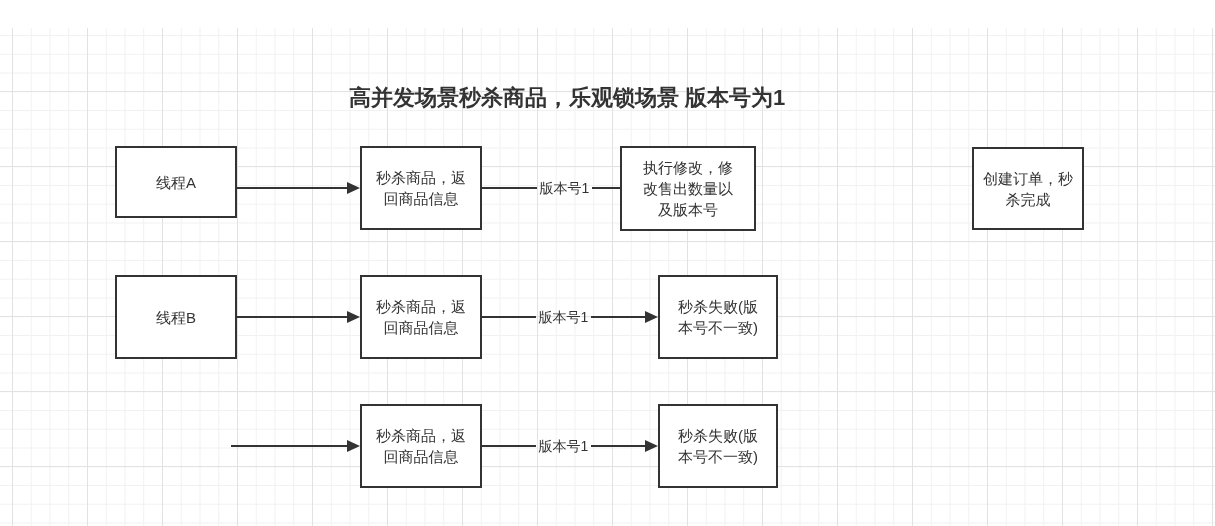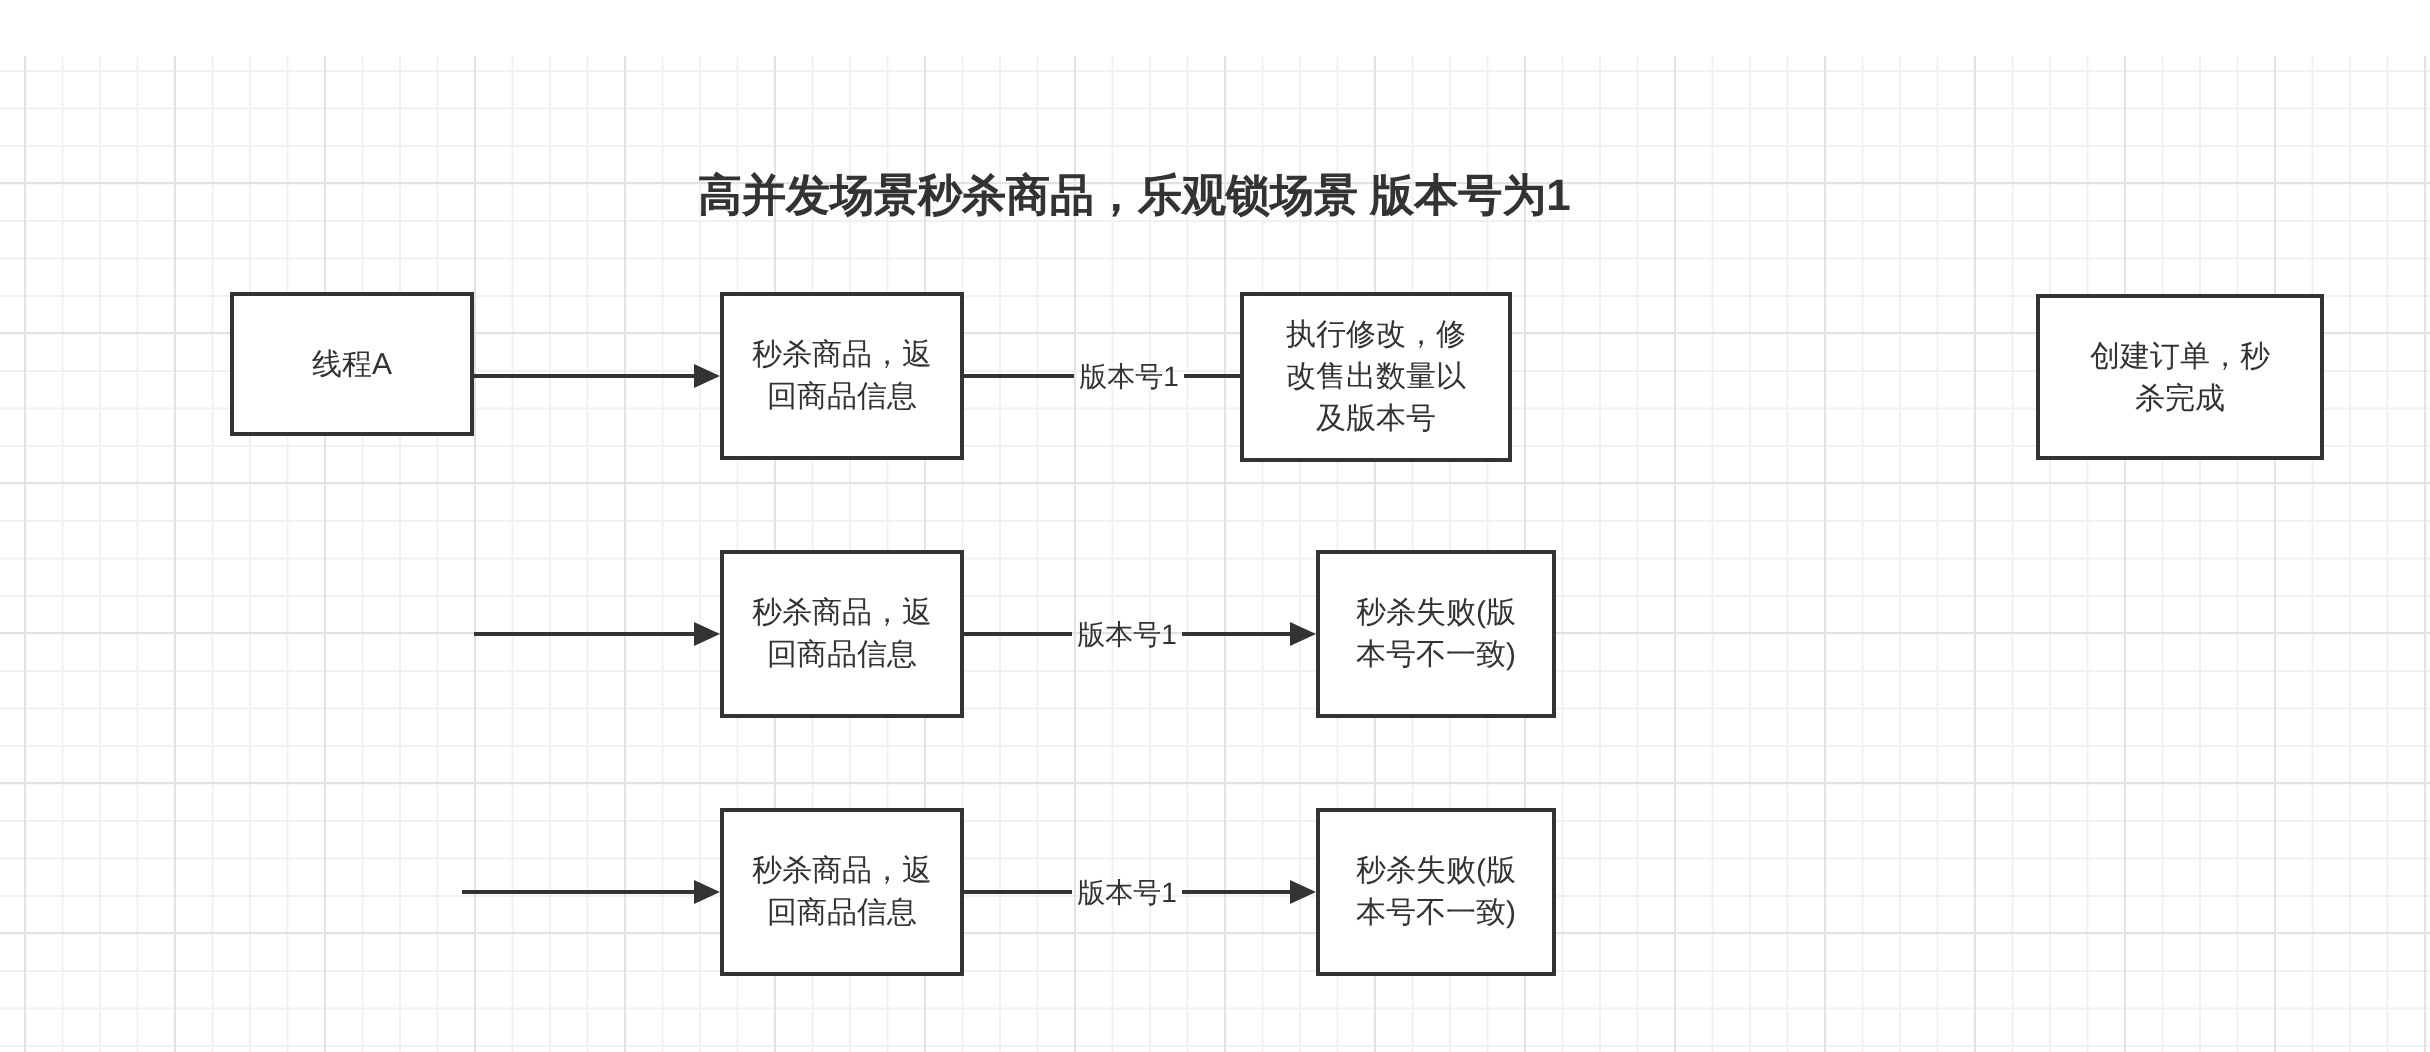--- a/index.html
+++ b/index.html
@@ -98,25 +98,28 @@
     <div class="line"></div>
     <span class="edge-label">版本号1</span>
     <div class="line"></div>
     <div class="head"></div>
   </div>
   <div class="node" style="left:620px;top:118px;width:136px;height:85px">
     <span class="node-label">执行修改，修
 改售出数量以
 及版本号</span>
   </div>
-  <div class="node" style="left:1018px;top:119px;width:144px;height:83px">
+  <div class="node" style="left:972px;top:119px;width:112px;height:83px">
     <span class="node-label">创建订单，秒
 杀完成</span>
   </div>
 
+  <div class="node" style="left:115px;top:247px;width:122px;height:84px">
+    <span class="node-label">线程B</span>
+  </div>
   <div class="arrow" style="left:237px;top:281px;width:123px">
     <div class="line"></div>
     <div class="head"></div>
   </div>
   <div class="node" style="left:360px;top:247px;width:122px;height:84px">
     <span class="node-label">秒杀商品，返
 回商品信息</span>
   </div>
   <div class="arrow" style="left:482px;top:281px;width:176px">
     <div class="line"></div>

